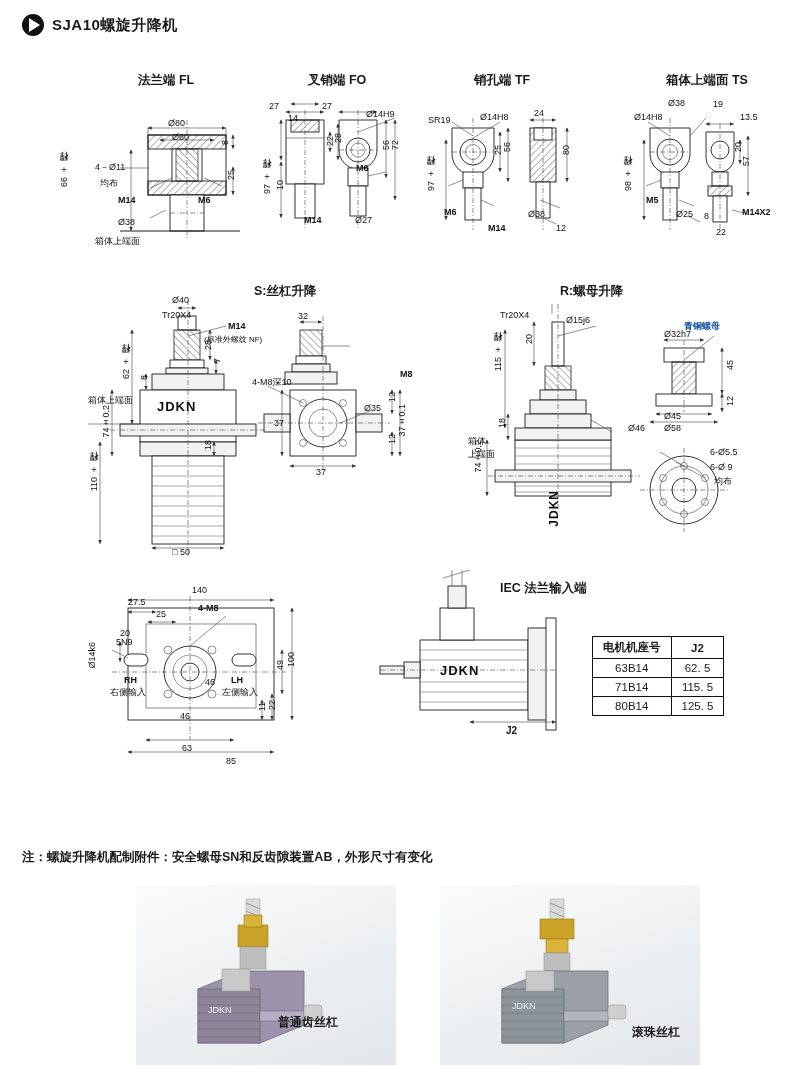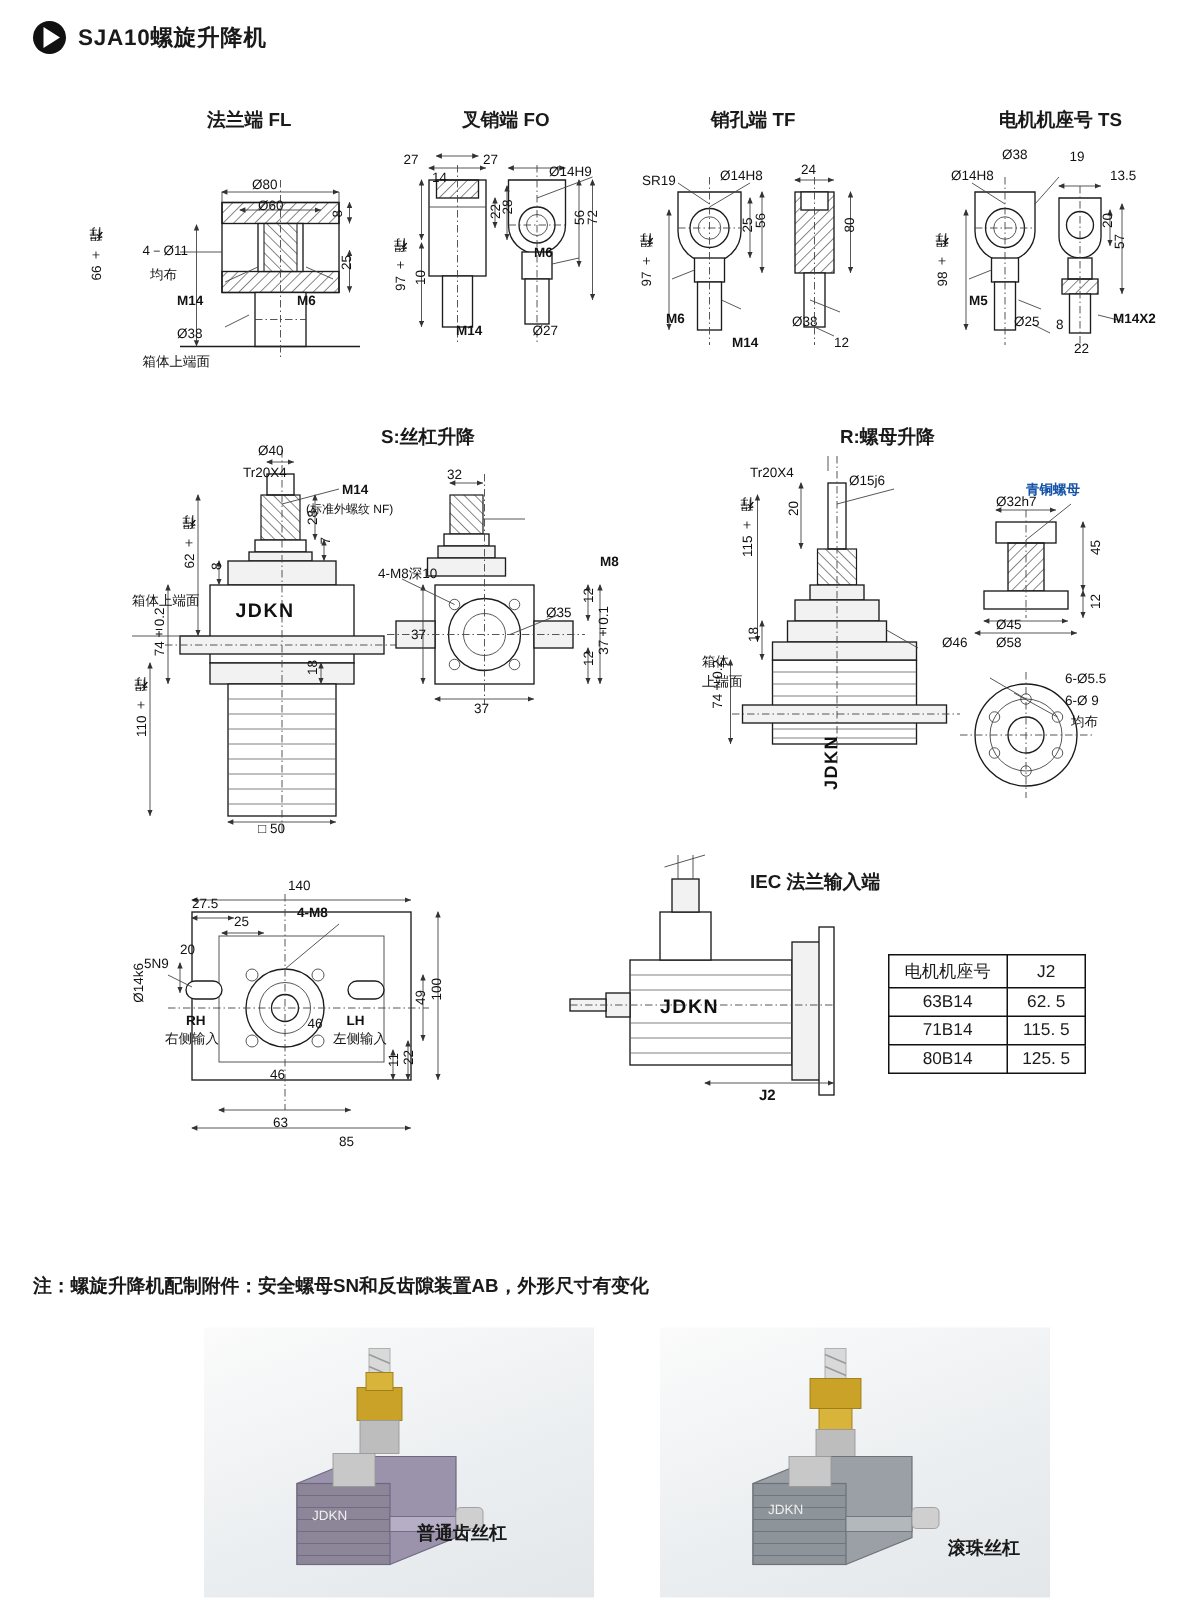--- a/index.html
+++ b/index.html
@@ -25,21 +25,21 @@
   .stk{fill:none;stroke:#1c1c1c;stroke-width:.9;}
   .stk-thin{fill:none;stroke:#444;stroke-width:.6;}
   .dash{fill:none;stroke:#444;stroke-width:.6;stroke-dasharray:5 2 1 2;}
   .hatch-a{fill:url(#hatchA);stroke:#1c1c1c;stroke-width:.9;}
   .fillw{fill:#fff;stroke:#1c1c1c;stroke-width:.9;}
   .filll{fill:#f2f2f2;stroke:#1c1c1c;stroke-width:.9;}
 
   
   .tbl{position:absolute;border-collapse:collapse;font-size:11.5px;}
   .tbl td{border:1px solid #111;padding:3px 10px;text-align:center;white-space:nowrap;}
-  .tbl td.h{font-weight:normal;}
+  .tbl td.h{font-weight:bold;}
 
   
   .note{position:absolute;left:22px;top:849px;font-size:12.5px;font-weight:bold;}
 
   
   .photo{position:absolute;border:0;}
   .ph-cap{position:absolute;font-size:12px;font-weight:bold;}
 </style>
 </head>
 <body>
@@ -372,21 +372,21 @@
       <line x1="380" y1="670" x2="556" y2="670" class="dash"></line>
     </g>
     <g class="stk-thin">
       <line x1="470" y1="722" x2="556" y2="722" marker-start="url(#arS)" marker-end="url(#ar)"></line>
     </g>
   </svg>
 
   <div class="sec-title" style="left:138px;top:72px;">法兰端 FL</div>
   <div class="sec-title" style="left:308px;top:72px;">叉销端 FO</div>
   <div class="sec-title" style="left:474px;top:72px;">销孔端 TF</div>
-  <div class="sec-title" style="left:666px;top:72px;">电机机座号 TS</div>
+  <div class="sec-title" style="left:666px;top:72px;">箱体上端面 TS</div>
   <div class="sec-title" style="left:254px;top:283px;">S:丝杠升降</div>
   <div class="sec-title" style="left:560px;top:283px;">R:螺母升降</div>
   <div class="sec-title" style="left:500px;top:580px;">IEC 法兰输入端</div>
 
   <div class="lbl" style="left:168px;top:119px;">Ø80</div>
   <div class="lbl" style="left:172px;top:133px;">Ø60</div>
   <div class="lbl vert" style="left:221px;top:140px;">8</div>
   <div class="lbl vert" style="left:227px;top:170px;">25</div>
   <div class="lbl" style="left:95px;top:163px;">4－Ø11</div>
   <div class="lbl" style="left:100px;top:179px;">均布</div>
@@ -476,21 +476,21 @@
   <div class="lbl vert" style="left:726px;top:396px;">12</div>
   <div class="lbl" style="left:710px;top:448px;">6-Ø5.5</div>
   <div class="lbl" style="left:710px;top:463px;">6-Ø 9</div>
   <div class="lbl" style="left:714px;top:477px;">均布</div>
   <div class="lbl b vert" style="left:548px;top:490px;font-size:12px;letter-spacing:1px;">JDKN</div>
 
   <div class="lbl" style="left:192px;top:586px;">140</div>
   <div class="lbl" style="left:128px;top:598px;">27.5</div>
   <div class="lbl" style="left:156px;top:610px;">25</div>
   <div class="lbl b" style="left:198px;top:604px;">4-M8</div>
-  <div class="lbl" style="left:96px;top:638px;">5N9</div>
+  <div class="lbl" style="left:116px;top:638px;">5N9</div>
   <div class="lbl" style="left:120px;top:629px;">20</div>
   <div class="lbl vert" style="left:88px;top:642px;">Ø14k6</div>
   <div class="lbl b" style="left:124px;top:676px;">RH</div>
   <div class="lbl b" style="left:231px;top:676px;">LH</div>
   <div class="lbl" style="left:110px;top:688px;">右侧输入</div>
   <div class="lbl" style="left:222px;top:688px;">左侧输入</div>
   <div class="lbl vert" style="left:276px;top:660px;">49</div>
   <div class="lbl vert" style="left:287px;top:652px;">100</div>
   <div class="lbl" style="left:205px;top:678px;">46</div>
   <div class="lbl" style="left:180px;top:712px;">46</div>

